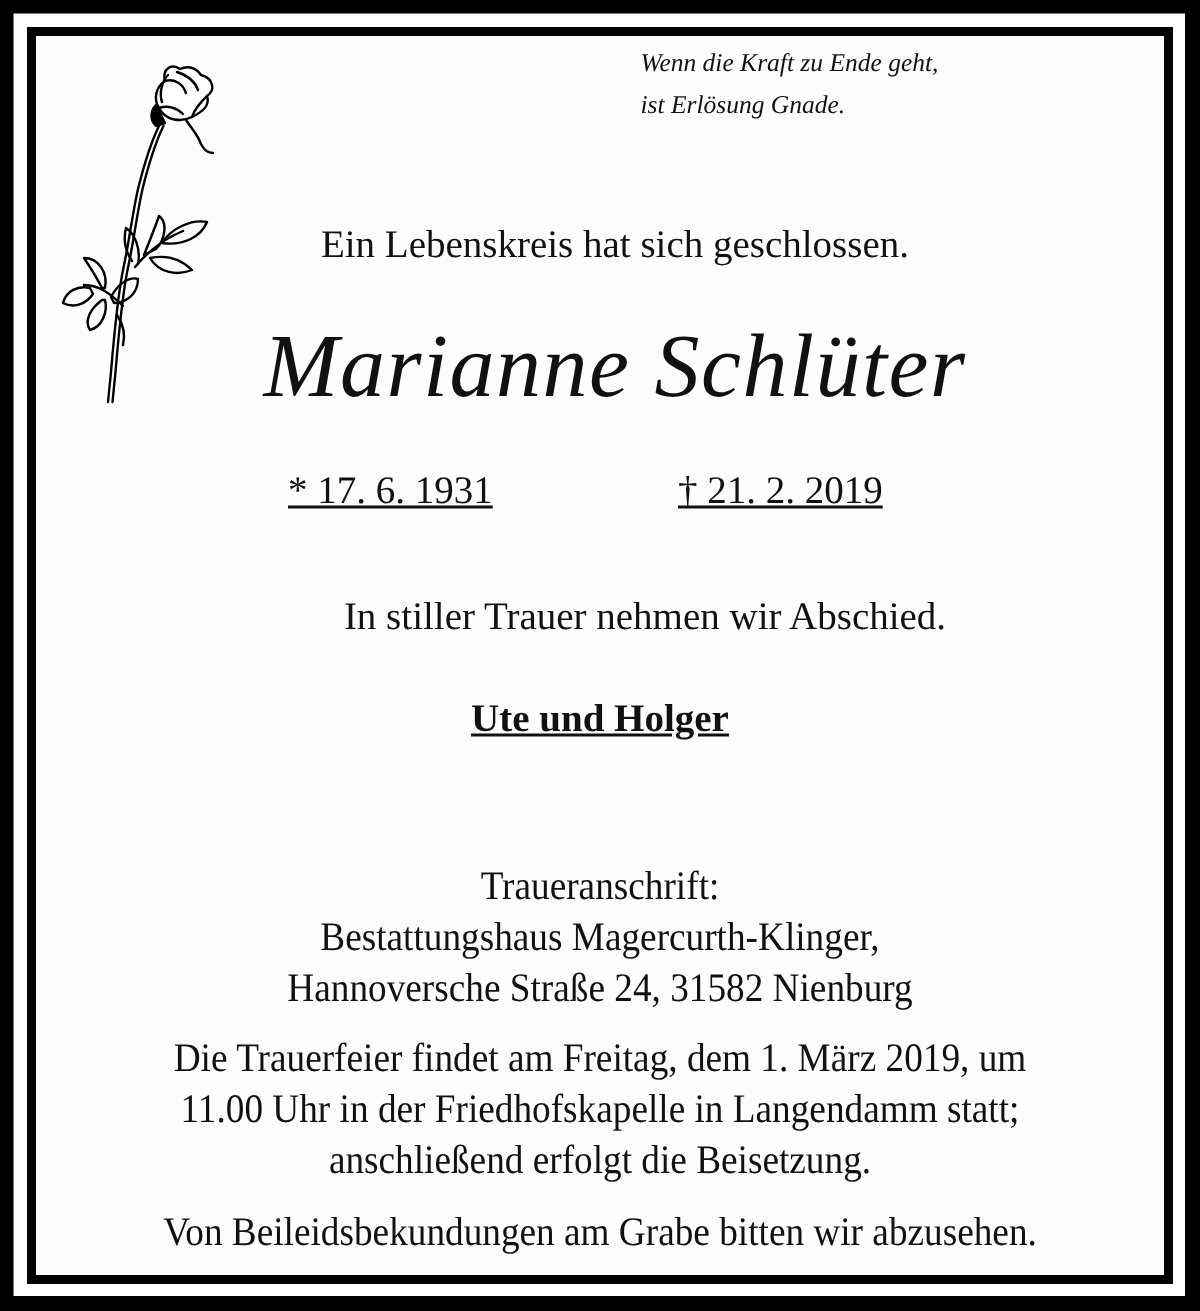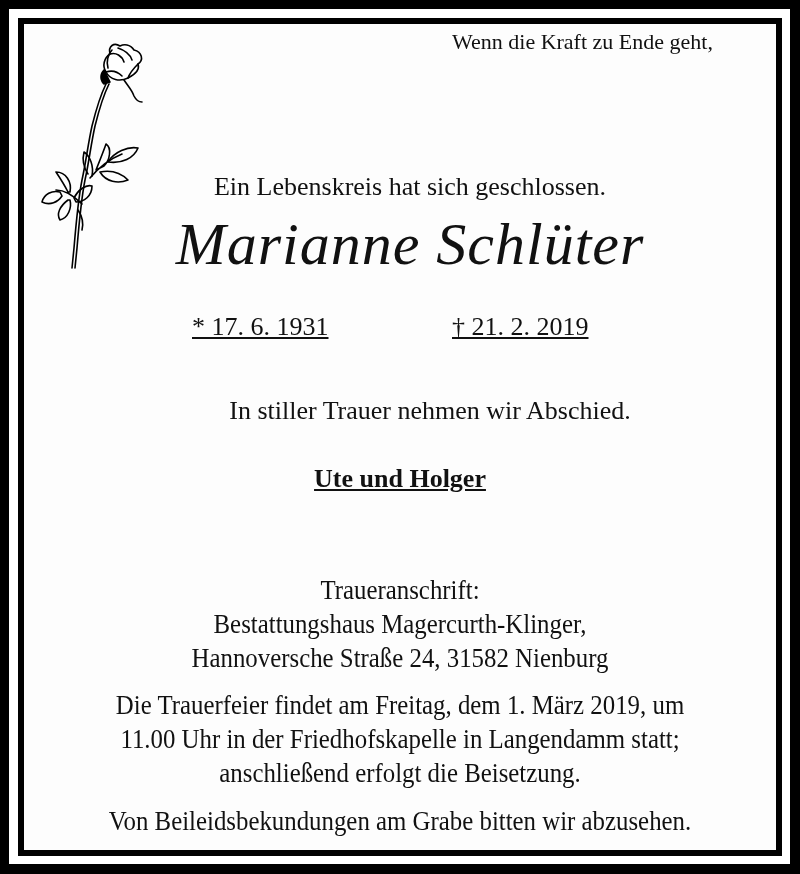--- a/index.html
+++ b/index.html
@@ -31,40 +31,40 @@
     }
     .rose {
       position: absolute;
       left: 38px;
       top: 40px;
       width: 110px;
       height: 232px;
     }
     .motto {
       position: absolute;
-      left: 452px;
+      left: 427px;
       top: 28px;
-      font-size: 22px;
+      font-style: italic;
+      font-size: 17px;
       line-height: 28px;
       text-align: left;
       color: #111;
     }
     .center-line {
       position: absolute;
       left: 0;
       width: 800px;
       text-align: center;
       white-space: nowrap;
     }
     .intro {
       top: 148px;
       font-size: 26px;
       left: 160px;
       width: 500px;
-      margin-top: 24px;
     }
     .name {
       top: 210px;
       font-size: 60px;
       font-style: italic;
       letter-spacing: 1px;
       left: 100px;
       width: 620px;
     }
     .dates {
@@ -129,20 +129,21 @@
 
   <path d="M44 164 C36 156 28 150 18 150 M30 152 C26 144 22 138 18 132 C28 132 34 142 32 152 Z"></path>
   <path d="M22 152 C14 150 6 154 4 162 C12 166 20 162 24 156 Z"></path>
   <path d="M30 160 C22 166 18 174 22 180 C30 178 34 168 32 160 Z"></path>
   <path d="M36 158 C40 150 48 144 54 146 C54 156 46 162 38 162 Z"></path>
   <path d="M40 170 C44 176 46 182 44 190"></path>
 </svg>
 
 <div class="motto">
   <span class="block-line">Wenn die Kraft zu Ende geht,</span>
+  <span class="block-line">ist Erlösung Gnade.</span>
 </div>
 
 <div class="center-line intro">Ein Lebenskreis hat sich geschlossen.</div>
 
 <div class="center-line name">Marianne Schlüter</div>
 
 <div class="dates date-birth">* 17. 6. 1931</div>
 <div class="dates date-death">† 21. 2. 2019</div>
 
 <div class="center-line farewell">In stiller Trauer nehmen wir Abschied.</div>

